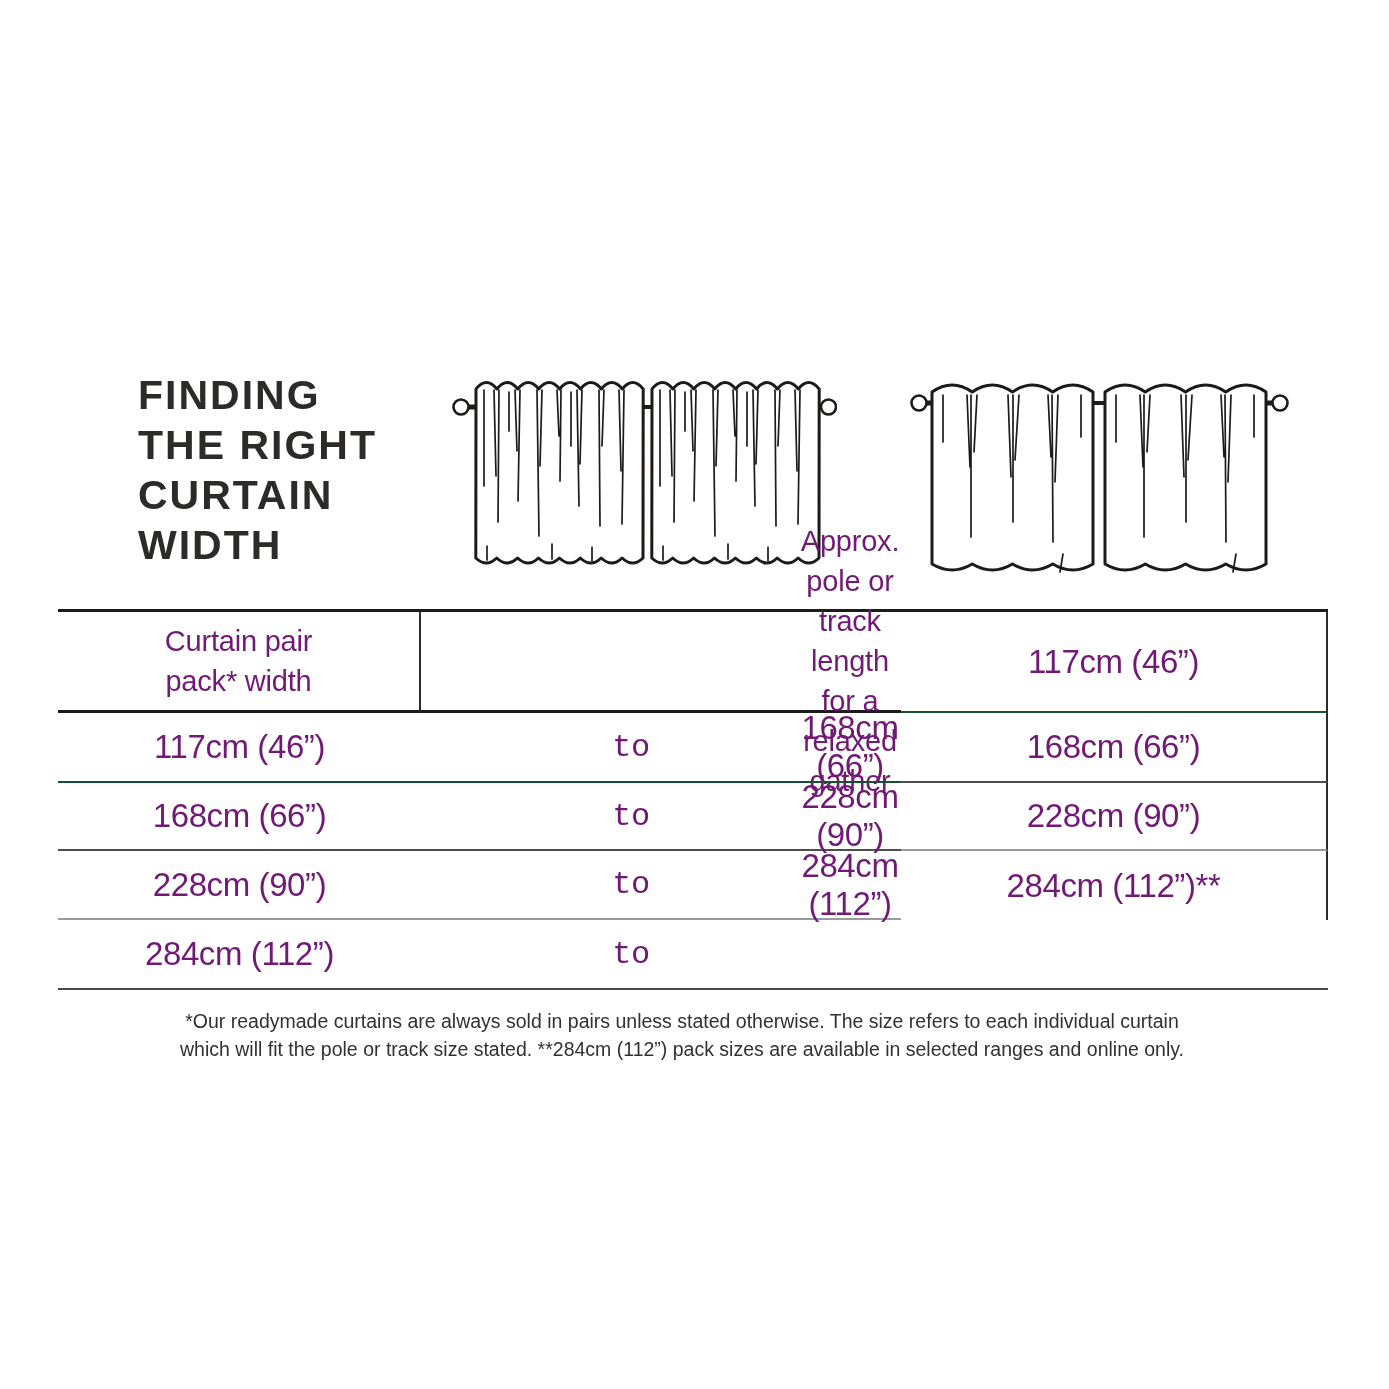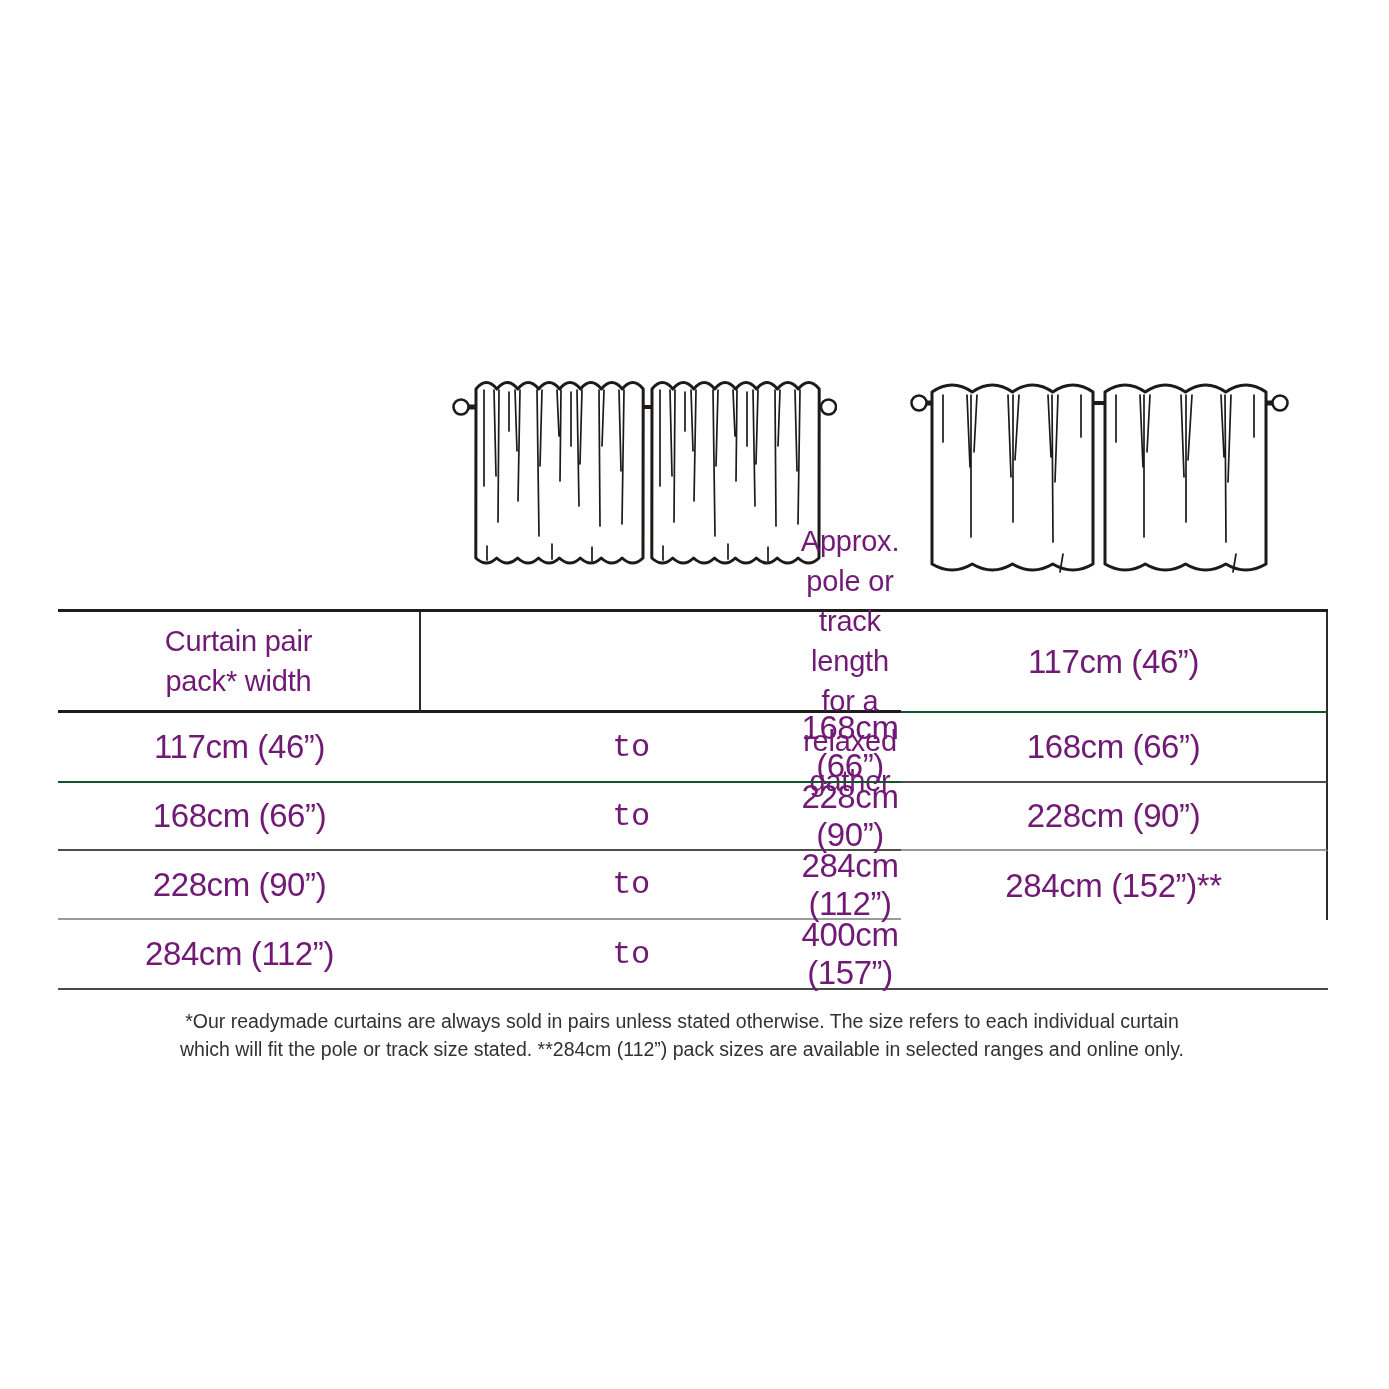--- a/index.html
+++ b/index.html
@@ -67,20 +67,24 @@
     color:#333130;
     white-space:pre-line;
   }
   svg .ink{stroke:#1d1b1a;fill:none;}
 </style>
 </head>
 <body>
 
 <div class="canvas">
 
+  <div class="page-title">FINDING
+THE RIGHT
+CURTAIN
+WIDTH</div>
 
   <svg class="illo illo-full" width="386" height="196" viewBox="0 0 386 196" aria-hidden="true">
     <defs>
       <g id="panelF">
         <path class="ink" stroke-width="3" stroke-linejoin="round" d="M25,13 q10.4,-13 20.9,0 q10.4,-13 20.9,0 q10.4,-13 20.9,0 q10.4,-13 20.9,0 q10.4,-13 20.9,0 q10.4,-13 20.9,0 q10.4,-13 20.9,0 q10.4,-13 20.9,0 L192,182 q-10.4,10 -20.9,0 q-10.4,10 -20.9,0 q-10.4,10 -20.9,0 q-10.4,10 -20.9,0 q-10.4,10 -20.9,0 q-10.4,10 -20.9,0 q-10.4,10 -20.9,0 q-10.4,10 -20.9,0 Z"></path>
         <path class="ink" stroke-width="1.7" stroke-linecap="round" d="M43,14 L45,100 M48,14 L47,146 M64,14 L66,75 M69,14 L67,125 M86,14 L88,160 M91,14 L89,90 M106,14 L108,60 M110,14 L109,105 M126,14 L128,130 M131,14 L129,88 M148,14 L149,150 M153,14 L151,70 M168,14 L170,95 M173,14 L171,148 M33,14 L33,110 M120,16 L120,70 M58,16 L58,55 M36,170 L36,184 M101,168 L101,183 M141,171 L141,185"></path>
       </g>
     </defs>
     <circle class="ink" cx="10" cy="31" r="7.5" stroke-width="2.6"></circle>
     <line class="ink" x1="17.5" y1="31" x2="25" y2="31" stroke-width="5"></line>
@@ -122,22 +126,21 @@
     <div class="cell col1 row2">168cm (66”)</div>
     <div class="cell row2">168cm (66”)</div>
     <div class="cell to row2">to</div>
     <div class="cell col4 row2">228cm (90”)</div>
 
     <div class="cell col1 row3">228cm (90”)</div>
     <div class="cell row3">228cm (90”)</div>
     <div class="cell to row3">to</div>
     <div class="cell col4 row3">284cm (112”)</div>
 
-    <div class="cell col1">284cm (152”)**</div>
+    <div class="cell col1">284cm (112”)**</div>
     <div class="cell">284cm (112”)</div>
     <div class="cell to">to</div>
-    <div class="cell col4">400cm (157”)</div>
   </div>
 
   <div class="footnote">*Our readymade curtains are always sold in pairs unless stated otherwise. The size refers to each individual curtain
 which will fit the pole or track size stated. **284cm (112”) pack sizes are available in selected ranges and online only.</div>
 
 </div>
 
 </body></html>

